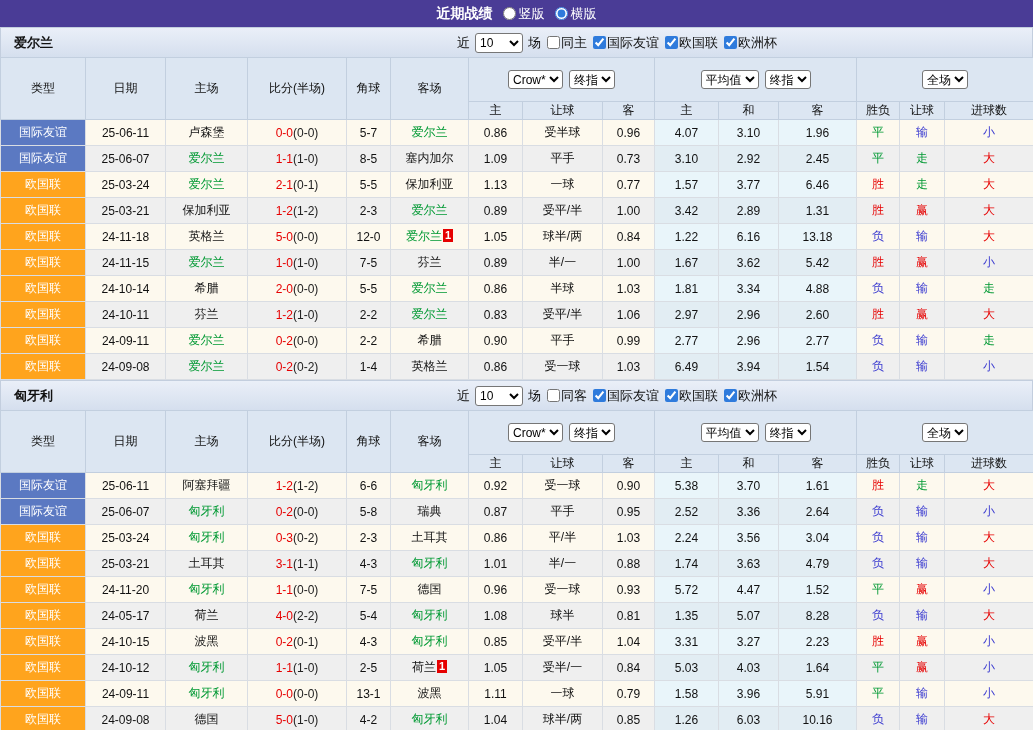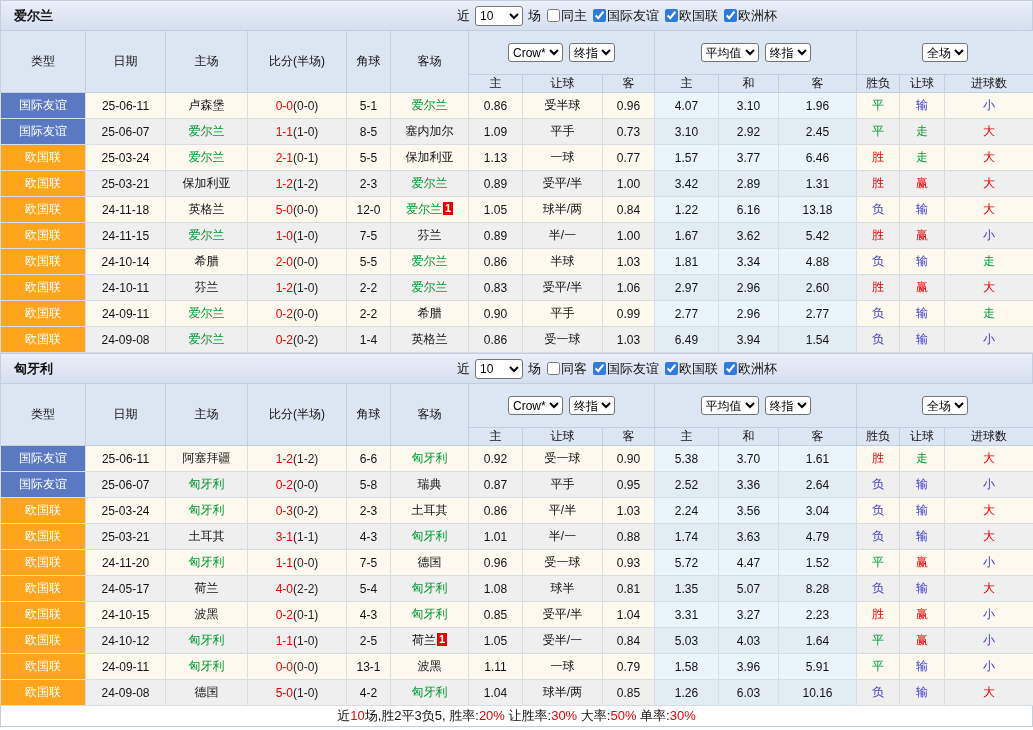--- a/index.html
+++ b/index.html
@@ -48,20 +48,31 @@
   .summary { text-align:center; font-size:13px; background:#fff; border:1px solid #c3cede; border-top:none; }
   .summary-1 { height:26px; line-height:25px; }
   .summary-2 { height:21px; line-height:20px; }
   .summary .red { color:#e60000; }
 </style>
 </head>
 <body>
 
 <div class="page">
 
+  <div class="topbar">
+    <span class="topbar-title">近期战绩</span>
+    <label class="radio-label">
+      <input type="radio" name="layout" style="">
+      <span>竖版</span>
+    </label>
+    <label class="radio-label">
+      <input type="radio" name="layout" checked="" style="">
+      <span>横版</span>
+    </label>
+  </div>
 
   <div class="section">
     <div class="filter-strip">
       <span class="team-name">爱尔兰</span>
       <div class="filter-group">
         <span>近</span>
         <select class="count-select"><option>10</option></select>
         <span>场</span>
         <label class="cb">
             <input type="checkbox" style="">
@@ -128,21 +139,21 @@
           <th>让球</th>
           <th>进球数</th>
         </tr>
       </thead>
       <tbody>
   <tr>
     <td class="c-type badge-blue">国际友谊</td>
     <td class="c-date">25-06-11</td>
     <td class="c-home">卢森堡</td>
     <td class="c-score"><span class="s-ft">0-0</span><span class="s-ht">(0-0)</span></td>
-    <td class="c-corner">5-1</td>
+    <td class="c-corner">5-7</td>
     <td class="c-away"><span class="c-away-name team-green">爱尔兰</span></td>
     <td class="c-o1">0.86</td>
     <td class="c-hd">受半球</td>
     <td class="c-o2">0.96</td>
     <td class="c-a1 c-avg">4.07</td>
     <td class="c-a2 c-avg">3.10</td>
     <td class="c-a3 c-avg">1.96</td>
     <td class="c-r1 res-g">平</td>
     <td class="c-r2 res-b">输</td>
     <td class="c-r3 res-b">小</td>

